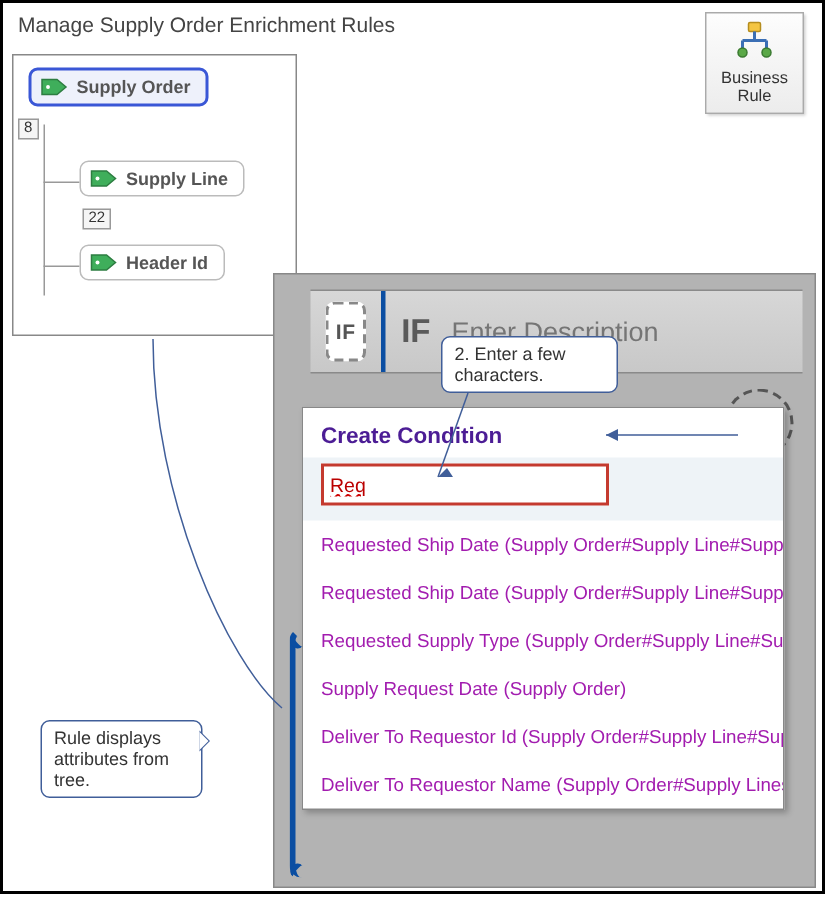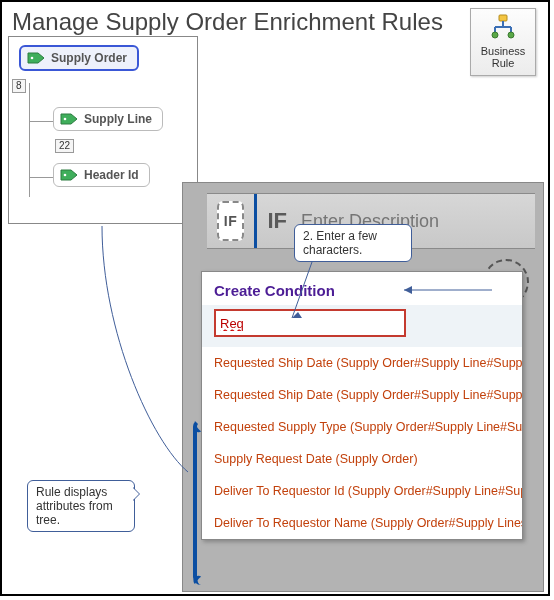--- a/index.html
+++ b/index.html
@@ -18,21 +18,21 @@
     height: 596px;
     border: 2px solid #000;
     box-sizing: border-box;
   }
 
   
   .page-title {
     position: absolute;
     left: 10px;
     top: 6px;
-    font-size: 24px;
+    font-size: 14px;
     color: #444;
   }
 
   
   .biz-rule-box {
     position: absolute;
     right: 12px;
     top: 6px;
     width: 64px;
     height: 66px;
@@ -222,21 +222,21 @@
     background: #fff;
   }
   .suggestions {
     list-style: none;
     margin: 0;
     padding: 0;
   }
   .suggestions li {
     padding: 9px 12px;
     font-size: 12.5px;
-    color: #c2410c;
+    color: #a21caf;
     border-top: 0;
     white-space: nowrap;
     overflow: hidden;
   }
   
   .brace {
     position: absolute;
     left: 10px;
     top: 236px;
     width: 8px;

